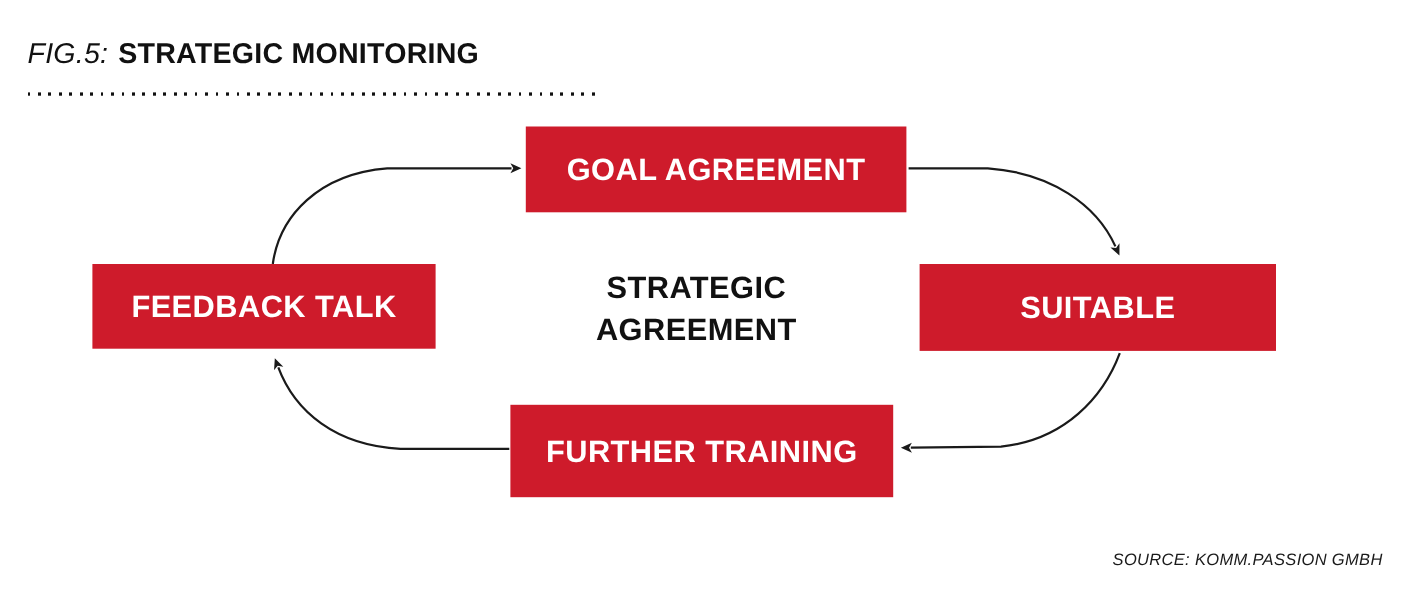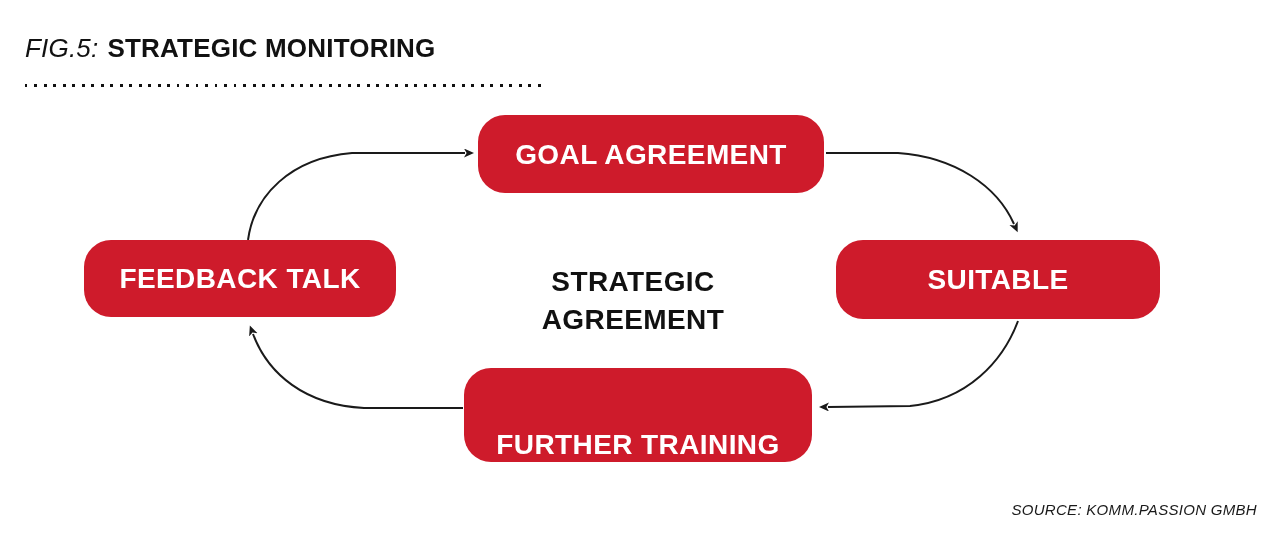--- a/index.html
+++ b/index.html
@@ -44,38 +44,36 @@
     display: flex;
     flex-direction: column;
     align-items: center;
     justify-content: center;
     font-weight: 700;
     font-size: 28px;
     line-height: 35px;
     letter-spacing: 0.4px;
     text-align: center;
     white-space: nowrap;
-    border-radius: 27px;
   }
   .node-goal     { left: 478px; top: 115px; width: 346px; height: 78px; }
   .node-feedback { left: 84px;  top: 240px; width: 312px; height: 77px; }
   .node-suitable { left: 836px; top: 240px; width: 324px; height: 79px; }
-  .node-further  { left: 464px; top: 368px; width: 348px; height: 94px; justify-content: flex-end; }
+  .node-further  { left: 464px; top: 368px; width: 348px; height: 84px; }
   .center-label {
     position: absolute;
     left: 493px;
     top: 243px;
     width: 280px;
     text-align: center;
     color: #111111;
     font-weight: 700;
     font-size: 28px;
     line-height: 38px;
     letter-spacing: 0.4px;
-    margin-top: 20px;
   }
   .center-label span { display: block; }
   .node span { display: block; }
   .arrows-layer {
     position: absolute;
     left: 0; top: 0;
     width: 1280px;
     height: 544px;
     pointer-events: none;
   }

